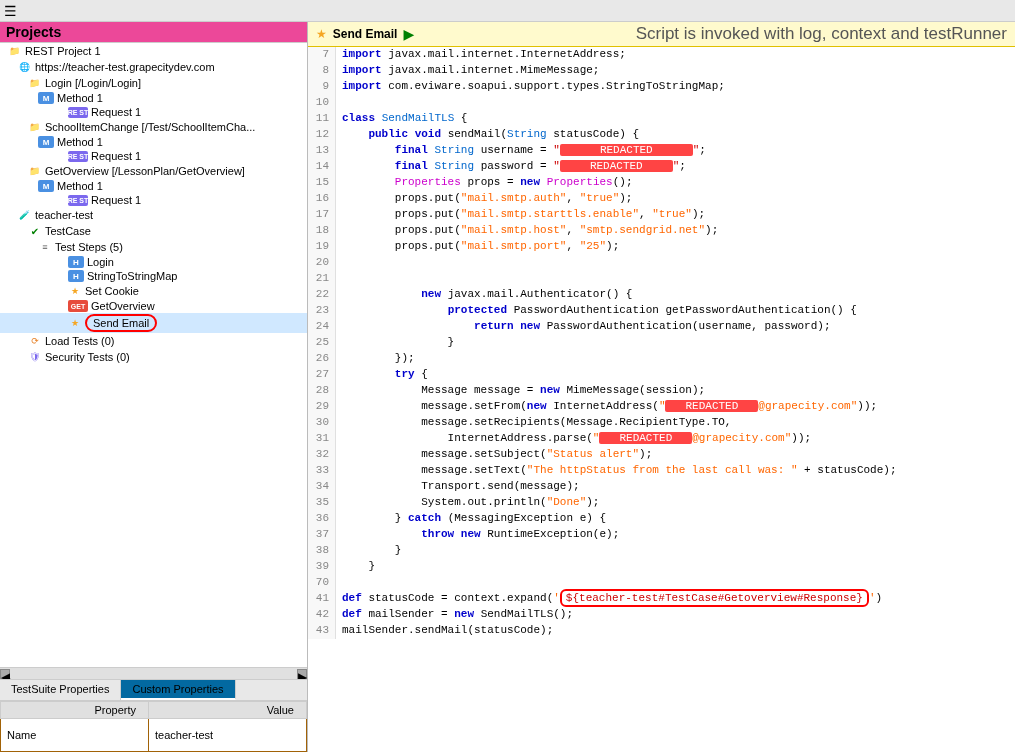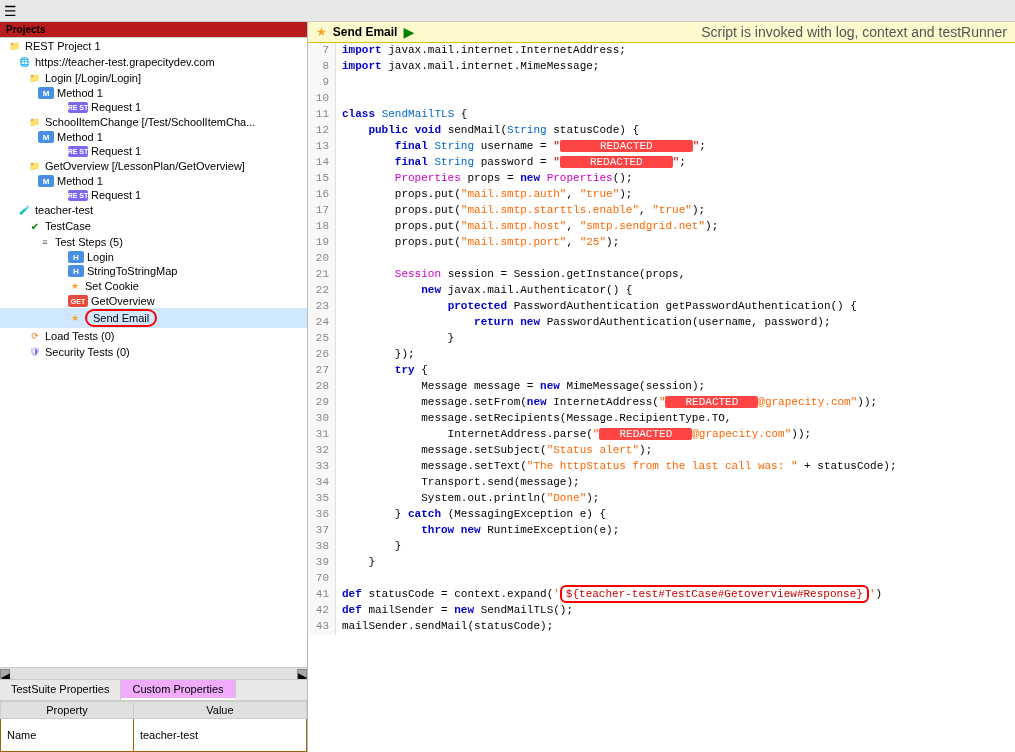--- a/index.html
+++ b/index.html
@@ -10,21 +10,21 @@
     
     .top-toolbar { height: 22px; background: #e8e8e8; border-bottom: 1px solid #ccc; display: flex; align-items: center; padding: 0 4px; }
     .hamburger-icon { font-size: 14px; cursor: pointer; }
 
     
     .content-area { display: flex; flex: 1; overflow: hidden; }
 
     
     .left-panel { width: 308px; display: flex; flex-direction: column; border-right: 1px solid #bbb; background: #f5f5f5; }
 
-    .projects-header { background: #b91c1c; padding: 2px 6px; font-weight: bold; font-size: 10px; border-bottom: 1px solid #ccc; }
+    .projects-header { background: #ec4899; padding: 2px 6px; font-weight: bold; font-size: 14px; border-bottom: 1px solid #ccc; }
 
     .tree-container { flex: 1; overflow-y: auto; overflow-x: hidden; background: white; font-size: 11px; }
 
     .tree-item { display: flex; align-items: center; padding: 1px 0; cursor: pointer; white-space: nowrap; }
     .tree-item.selected { background: #c8daf5; }
 
     .indent-1 { padding-left: 8px; }
     .indent-2 { padding-left: 18px; }
     .indent-3 { padding-left: 28px; }
     .indent-4 { padding-left: 38px; }
@@ -33,34 +33,34 @@
     .tree-icon { width: 14px; height: 14px; display: inline-flex; align-items: center; justify-content: center; font-size: 9px; margin-right: 3px; flex-shrink: 0; }
 
     .icon-folder { color: #f5a623; }
     .icon-check { color: green; font-size: 10px; }
 
     .tree-label { font-size: 11px; }
     .scroll-bar-h { height: 12px; background: #e0e0e0; border-top: 1px solid #ccc; display: flex; align-items: center; }
 
     .tab-bar { display: flex; background: #e8e8e8; border-top: 1px solid #ccc; border-bottom: 1px solid #ccc; }
     .tab { padding: 3px 11px; font-size: 11px; cursor: pointer; border-right: 1px solid #ccc; }
-    .tab.active { background: #f0abfc; border-bottom: 2px solid white; }
+    .tab.active { background: #0369a1; border-bottom: 2px solid white; }
 
     .property-table { width: 100%; border-collapse: collapse; font-size: 11px; background: white; }
-    .property-table th { background: #e0e0e0; padding: 2px 6px; text-align: center; border: 1px solid #ccc; font-weight: normal; }
+    .property-table th { background: #e0e0e0; padding: 2px 12px; text-align: right; border: 1px solid #ccc; font-weight: normal; }
     .property-table td { padding: 10px 6px; border: 1px solid #a16207; }
 
     
     .right-panel { flex: 1; display: flex; flex-direction: column; background: white; }
 
     .editor-header { background: #fffacd; border-bottom: 1px solid #e0c000; padding: 2px 8px; display: flex; align-items: center; gap: 6px; }
     .star-icon { color: #f5a623; }
     .editor-title { font-weight: bold; font-size: 12px; }
     .run-btn { color: green; font-size: 14px; cursor: pointer; }
-    .script-info { color: #555; font-size: 14px; margin-left: auto; }
+    .script-info { color: #555; font-size: 17px; margin-left: auto; }
 
     .code-area { flex: 1; overflow: auto; background: white; font-family: 'Courier New', monospace; font-size: 11px; }
 
     .code-line { display: flex; min-height: 16px; }
     .line-num { width: 28px; text-align: right; padding-right: 6px; color: #888; background: #f8f8f8; border-right: 1px solid #e0e0e0; user-select: none; flex-shrink: 0; font-size: 11px; padding-top: 1px; }
     .line-content { padding-left: 6px; white-space: pre; padding-top: 1px; }
 
     .kw { color: #0000cc; font-weight: bold; }
     .str { color: #cc0000; }
     .str2 { color: #ff6600; }
@@ -227,20 +227,21 @@
         <div class="code-line">
           <span class="line-num">7</span>
           <span class="line-content"><span class="kw">import</span> javax.mail.internet.InternetAddress;</span>
         </div>
         <div class="code-line">
           <span class="line-num">8</span>
           <span class="line-content"><span class="kw">import</span> javax.mail.internet.MimeMessage;</span>
         </div>
         <div class="code-line">
           <span class="line-num">9</span>
+          <span class="line-content"><span class="kw">import</span> com.eviware.soapui.support.types.StringToStringMap;</span>
         </div>
         <div class="code-line">
           <span class="line-num">10</span>
           <span class="line-content"></span>
         </div>
         <div class="code-line">
           <span class="line-num">11</span>
           <span class="line-content"><span class="kw">class</span> <span class="type">SendMailTLS</span> {</span>
         </div>
         <div class="code-line">
@@ -274,21 +275,20 @@
         <div class="code-line">
           <span class="line-num">19</span>
           <span class="line-content">        props.put(<span class="str2">"mail.smtp.port"</span>, <span class="str2">"25"</span>);</span>
         </div>
         <div class="code-line">
           <span class="line-num">20</span>
           <span class="line-content"></span>
         </div>
         <div class="code-line">
           <span class="line-num">21</span>
-          <span class="line-content">        <span class="type" style="color:#cc00cc;">Session</span> session = Session.getInstance(props,</span>
         </div>
         <div class="code-line">
           <span class="line-num">22</span>
           <span class="line-content">            <span class="kw">new</span> javax.mail.Authenticator() {</span>
         </div>
         <div class="code-line">
           <span class="line-num">23</span>
           <span class="line-content">                <span class="kw">protected</span> PasswordAuthentication getPasswordAuthentication() {</span>
         </div>
         <div class="code-line">

